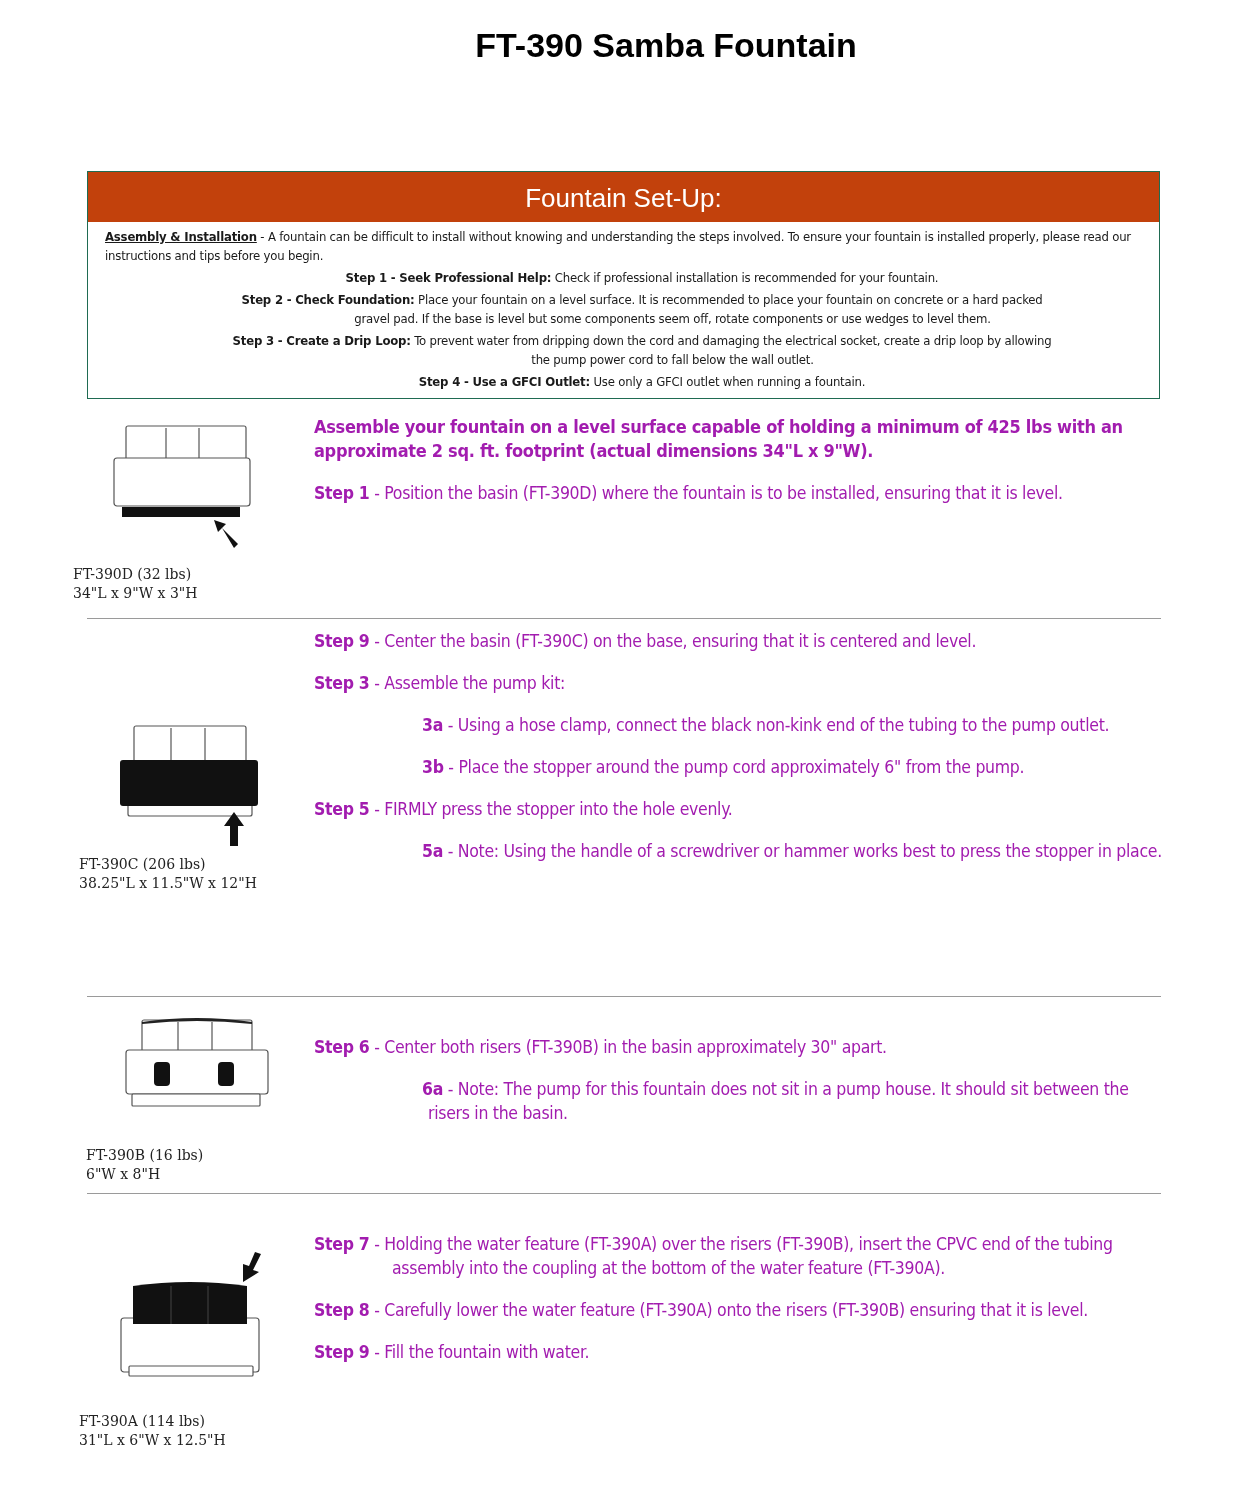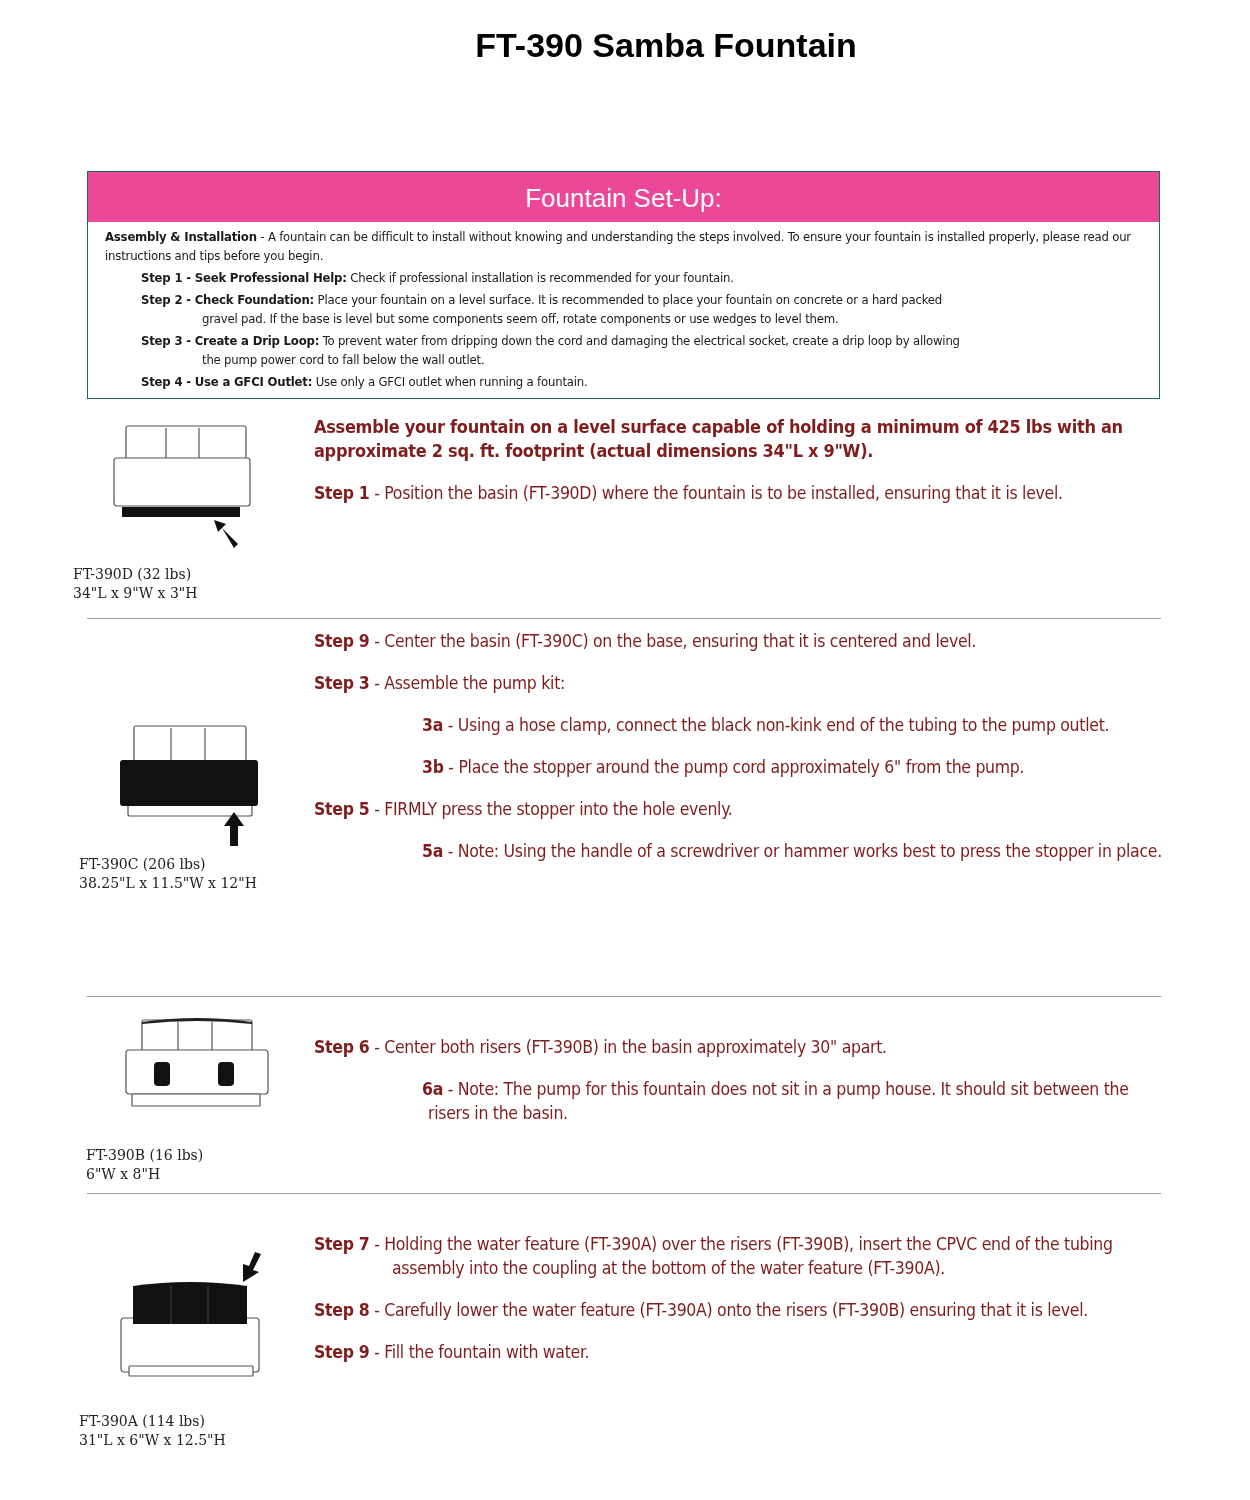--- a/index.html
+++ b/index.html
@@ -2,31 +2,31 @@
 <html><head>
 <meta charset="utf-8">
 <style>
   html, body { margin: 0; padding: 0; background: #ffffff; }
   body { width: 1250px; height: 1500px; position: relative; overflow: hidden; color: #1a1a1a; }
   .title-block { position: absolute; top: 24px; left: 0; width: 1250px; text-align: center; font-family: "Liberation Sans", sans-serif; color: #000; padding-left: 41px; }
   .title-main { font-size: 34px; font-weight: bold; line-height: 42px; margin: 0; }
   .title-sub { font-size: 34px; font-weight: normal; line-height: 42px; margin: 0; }
 
   .setup-box { position: absolute; left: 87px; top: 171px; width: 1073px; height: 228px; border: 1.5px solid #1f6b52; box-sizing: border-box; background: #fff; }
-  .setup-header { background: #ec4899; height: 50px; color: #fff; font-family: "Liberation Sans", sans-serif; font-size: 26px; text-align: center; line-height: 52px; }
+  .setup-header { background: #c2410c; height: 50px; color: #fff; font-family: "Liberation Sans", sans-serif; font-size: 26px; text-align: center; line-height: 52px; }
   .setup-body { padding: 5px 16px 0 17px; font-family: "DejaVu Sans Condensed", "DejaVu Sans", sans-serif; font-size: 13px; line-height: 19px; color: #1a1a1a; letter-spacing: -0.2px; }
-  .intro-label { font-weight: bold; }
-  .setup-step { padding-left: 36px; margin-top: 3px; }
+  .intro-label { text-decoration: underline; font-weight: bold; }
+  .setup-step { padding-left: 36px; margin-top: 3px; text-align: center; }
   .setup-step .lbl { font-weight: bold; }
   .setup-step .cont { padding-left: 61px; }
   .divider { position: absolute; left: 87px; width: 1074px; height: 1px; background: #9a9a9a; }
   .fig { position: absolute; }
   .caption { position: absolute; width: 220px; text-align: left; font-family: "DejaVu Serif", serif; font-size: 14px; line-height: 19px; color: #222; }
 
-  .txt { position: absolute; left: 314px; width: 850px; font-family: "DejaVu Sans Condensed", "DejaVu Sans", sans-serif; font-size: 17.5px; line-height: 24px; color: #7f1d1d; letter-spacing: -0.3px; }
+  .txt { position: absolute; left: 314px; width: 850px; font-family: "DejaVu Sans Condensed", "DejaVu Sans", sans-serif; font-size: 17.5px; line-height: 24px; color: #a21caf; letter-spacing: -0.3px; }
   .lead { font-weight: bold; font-size: 18px; line-height: 24px; margin: 0 0 18px 0; }
   .step { margin: 0 0 18px 0; }
   .step .lbl { font-weight: bold; }
   .sub { margin: 0 0 18px 72px; padding-left: 42px; text-indent: -42px; }
   .sub .lbl { font-weight: bold; margin-left: 36px; }
 </style>
 </head>
 <body>
 
 <div class="title-block">

